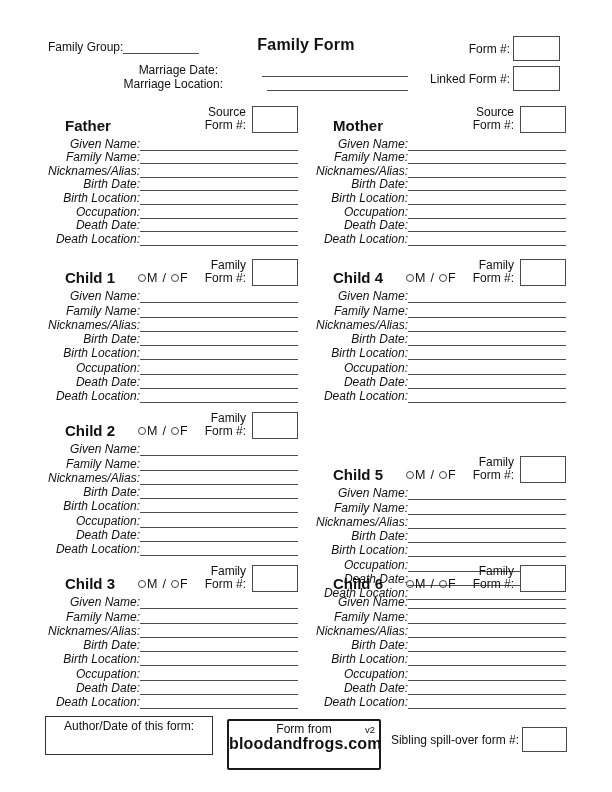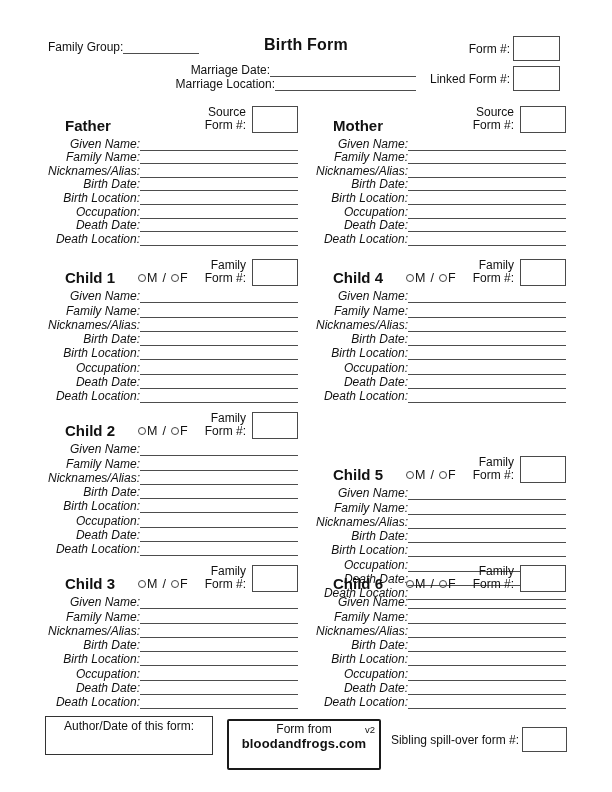--- a/index.html
+++ b/index.html
@@ -11,21 +11,21 @@
   .fg-row .lbl{font-size:12px;line-height:13px;white-space:nowrap;}
   .hline{border-bottom:1.3px solid #4d4d4d;display:inline-block;}
   .fg-line{width:76px;height:12px;}
   .title{left:0;right:0;top:36px;text-align:center;font-size:16px;font-weight:bold;letter-spacing:.2px;}
   .numrow{display:flex;align-items:center;}
   .numrow .lbl{font-size:12px;margin-right:3px;white-space:nowrap;}
   .sqbox{border:1.5px solid #4a4a4a;background:#fff;display:inline-block;box-sizing:border-box;}
   .fn-row{top:36px;right:52px;}
   .lf-row{top:66px;right:52px;}
   .fn-box,.lf-box{width:47px;height:25px;}
-  .mar-row{left:100px;width:316px;display:flex;align-items:flex-end;height:13px;}
+  .mar-row{left:92px;width:316px;display:flex;align-items:flex-end;height:13px;gap:44px;}
   .mar-row .lbl{flex:1;text-align:right;font-size:12px;line-height:13px;white-space:nowrap;}
   .md-row{top:64px;}
   .ml-row{top:77.5px;}
   .md-line{width:146px;height:12px;}
   .ml-line{width:141px;height:12px;}
 
   
   .block{position:absolute;width:283px;}
   .pos-father{left:15px;top:104px;}  .pos-mother{left:283px;top:104px;}
   .pos-c1{left:15px;top:257px;}      .pos-c4{left:283px;top:257px;}
@@ -48,33 +48,33 @@
   .child .row{height:14.3px;}
   .flabel{width:125px;text-align:right;font-size:12px;line-height:13px;white-space:nowrap;}
   .fline{flex:1;border-bottom:1.3px solid #4d4d4d;height:11px;}
 
   
   .author-box{left:45px;top:716px;width:168px;height:39px;border:1.5px solid #333;box-sizing:border-box;text-align:center;}
   .author-box .lbl{font-size:12px;line-height:14px;display:block;margin-top:2px;}
   .src-box{left:227px;top:719px;width:154px;height:51px;border:2px solid #1a1a1a;border-radius:2px;box-sizing:border-box;}
   .src-box .l1{position:relative;text-align:center;font-size:12px;line-height:14px;margin-top:1px;}
   .src-box .v2{position:absolute;right:4px;top:1px;font-size:9.5px;}
-  .src-box .l2{text-align:center;font-size:13px;font-weight:bold;line-height:15px;letter-spacing:.2px;}
+  .src-box .l2{text-align:center;font-size:16px;font-weight:bold;line-height:15px;letter-spacing:.2px;}
   .sib-row{top:727px;right:45px;}
   .sib-box{width:45px;height:25px;}
 </style>
 </head>
 <body>
 
 <div class="abs fg-row">
   <span class="lbl">Family Group:</span>
   <span class="hline fg-line"></span>
 </div>
 
-<div class="abs title">Birth Form</div>
+<div class="abs title">Family Form</div>
 
 <div class="abs numrow fn-row">
   <span class="lbl">Form #:</span>
   <span class="sqbox fn-box"></span>
 </div>
 
 <div class="abs numrow lf-row">
   <span class="lbl">Linked Form #:</span>
   <span class="sqbox lf-box"></span>
 </div>

